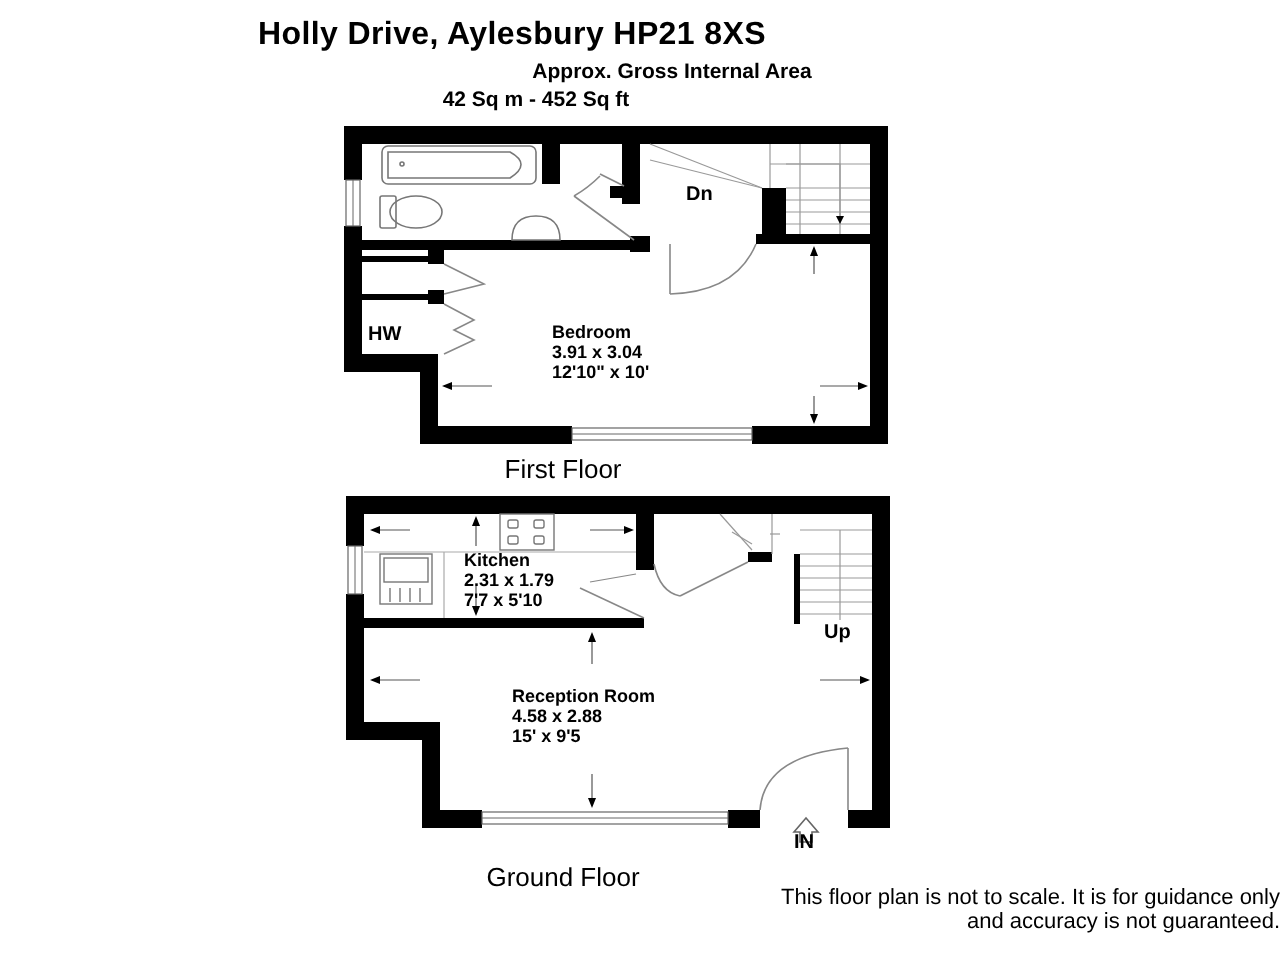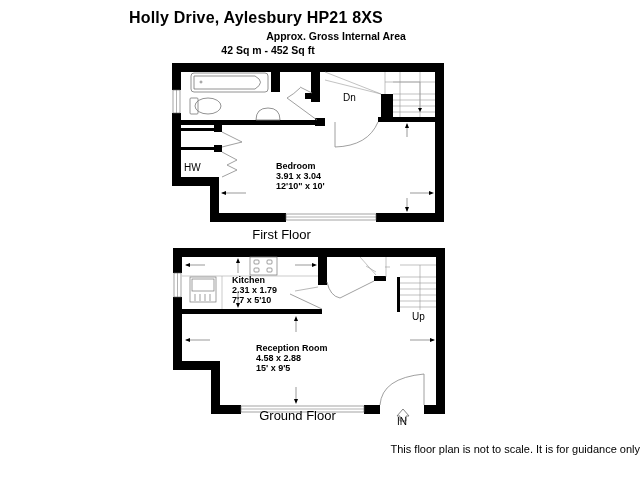--- a/index.html
+++ b/index.html
@@ -4,21 +4,21 @@
   <style>
     html, body { margin: 0; padding: 0; background: #ffffff; }
     body { width: 640px; height: 480px; position: relative; overflow: hidden; font-family: "Liberation Sans", sans-serif; color: #000; }
     .title { position: absolute; left: 0; width: 512px; top: 9px; text-align: center; font-weight: bold; font-size: 16px; letter-spacing: 0.2px; }
     .subtitle { position: absolute; left: 16px; width: 640px; top: 30px; text-align: center; font-weight: bold; font-size: 10.5px; }
     .area { position: absolute; left: 0; width: 536px; top: 44px; text-align: center; font-weight: bold; font-size: 10.5px; }
     svg.plan { position: absolute; left: 0; top: 0; }
     .floor-label { position: absolute; left: 0; width: 563px; text-align: center; font-size: 13px; }
     .disclaimer { position: absolute; left: 0; width: 640px; top: 443px; text-align: right; font-size: 11px; line-height: 12px; }
     .room-label { position: absolute; text-align: left; font-weight: bold; font-size: 9px; line-height: 10px; }
-    .small-label { position: absolute; font-weight: normal; font-size: 10px; text-align: center; }
+    .small-label { position: absolute; font-weight: bold; font-size: 10px; text-align: center; }
   </style>
 </head>
 <body>
 
 <div class="title">Holly Drive, Aylesbury HP21 8XS</div>
 <div class="subtitle">Approx. Gross Internal Area</div>
 <div class="area">42 Sq m - 452 Sq ft</div>
 
 <svg class="plan" width="640" height="480" viewBox="0 0 640 480">
 
@@ -236,17 +236,18 @@
   <div>2.31 x 1.79</div>
   <div>7'7 x 5'10</div>
 </div>
 <div class="small-label" style="left:412px; top:311px;">Up</div>
 <div class="room-label" style="left:256px; top:343px; width:114px;">
   <div>Reception Room</div>
   <div>4.58 x 2.88</div>
   <div>15' x 9'5</div>
 </div>
 <div class="small-label" style="left:397px; top:416px;">IN</div>
-<div class="floor-label" style="top:408px;padding-left:16px;">Ground Floor</div>
+<div class="floor-label" style="top:431px;">Ground Floor</div>
 
 <div class="disclaimer">
   <div>This floor plan is not to scale. It is for guidance only</div>
+  <div>and accuracy is not guaranteed.</div>
 </div>
 
 </body></html>

